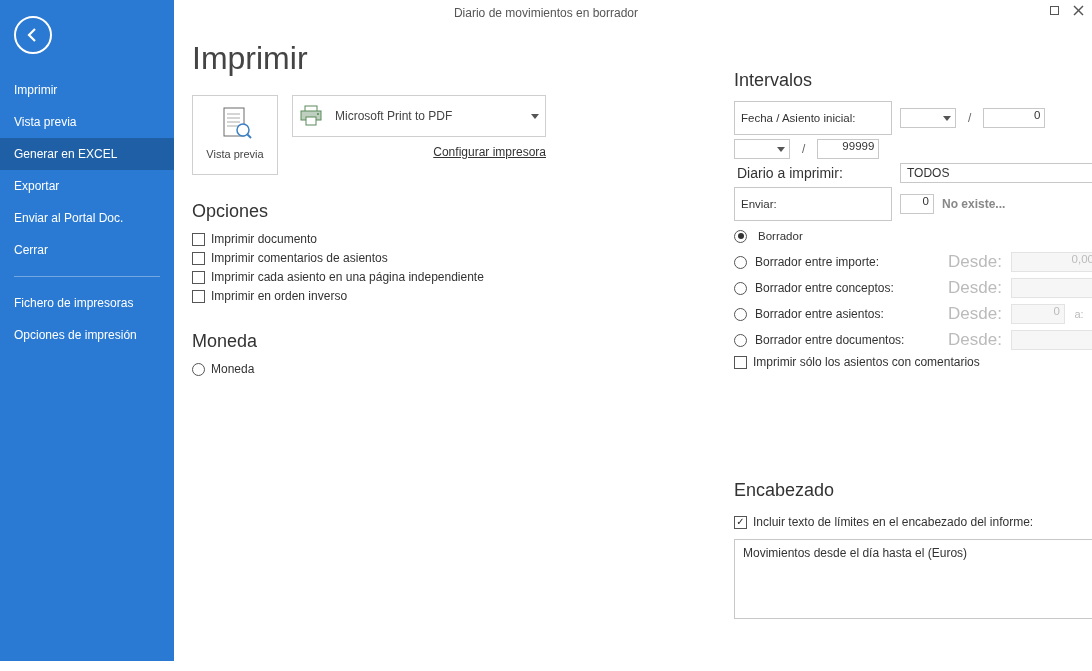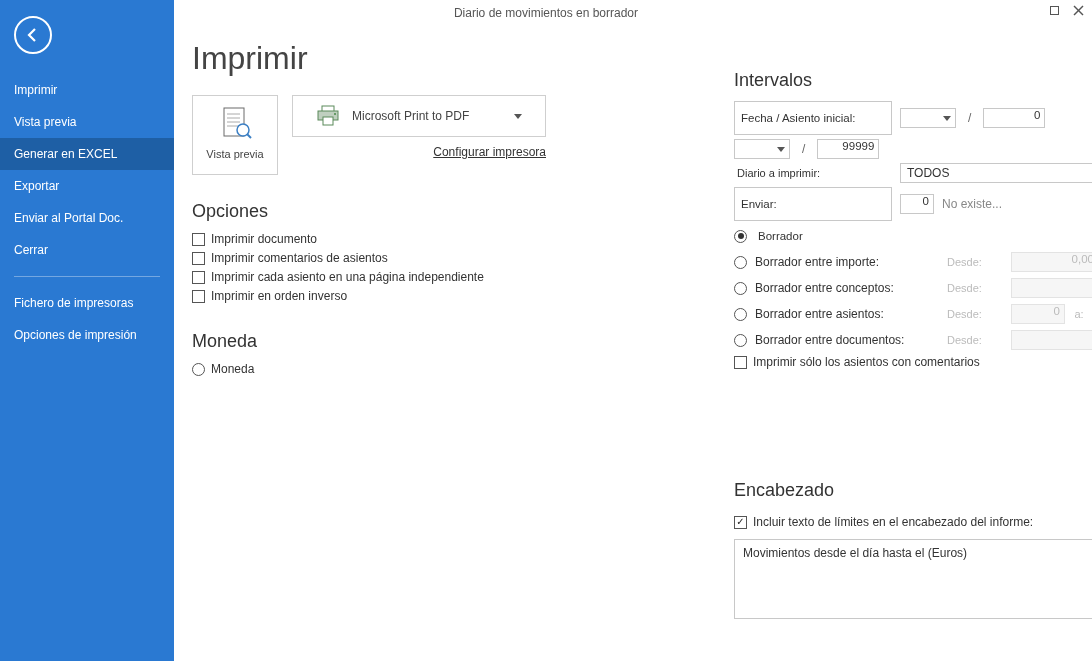--- a/index.html
+++ b/index.html
@@ -14,44 +14,44 @@
   .nav { display:flex; flex-direction:column; }
   .navitem { padding:9px 14px; font-size:12px; cursor:pointer; }
   .navitem.sel { background:#1e5fa5; }
   .navsep { height:1px; background:rgba(255,255,255,0.35); margin:10px 14px; }
   .main { flex:1; padding:30px 12px 0 18px; position:relative; }
   .bigtitle { font-size:32px; font-weight:300; color:#444; margin:10px 0 18px 0; }
   .topctls { display:flex; align-items:flex-start; gap:14px; margin-bottom:26px; }
   .preview { width:86px; height:80px; border:1px solid #cfcfcf; display:flex; flex-direction:column; align-items:center; justify-content:center; font-size:11px; color:#444; padding-bottom:4px;}
   .preview .ico { width:34px; height:38px; margin-bottom:4px; display:flex; align-items:center; justify-content:center; }
   .rightprint{ display:flex; flex-direction:column; }
-  .prtdropdown { display:flex; align-items:center; border:1px solid #cfcfcf; width:254px; height:42px; padding:0 23px; justify-content:space-between;}
+  .prtdropdown { display:flex; align-items:center; border:1px solid #cfcfcf; width:254px; height:42px; padding:0 6px; justify-content:space-between;}
   .prtdropdown .ptico{ width:26px; height:22px; margin-right:10px; }
   .prtdropdown .plabel{ flex:1; font-size:12px; color:#444; }
   .caret{ width:0;height:0;border-left:4px solid transparent;border-right:4px solid transparent;border-top:5px solid #555;}
   .configlink{ text-align:right; margin-top:8px; font-size:12px; color:#333; text-decoration:underline; width:254px; }
   h3.sec { font-size:18px; font-weight:400; color:#333; margin:0 0 10px 0; }
   .checkrow, .radiorow { display:flex; align-items:center; gap:6px; margin:5px 0; font-size:12px; color:#333;}
   .chkbox{ width:13px; height:13px; border:1px solid #555; background:#fff; display:flex; align-items:center; justify-content:center; font-size:10px; line-height:1; color:#222; }
   .radio{ width:13px;height:13px;border:1px solid #555;border-radius:50%;display:flex;align-items:center;justify-content:center; }
   .radio .dot{ width:6px;height:6px;border-radius:50%;background:#333; }
   .intervalos{ position:absolute; left:560px; top:70px; width:516px; }
   .row{ display:flex; align-items:center; gap:8px; margin:4px 0; font-size:12px; }
   .labelbox{ border:1px solid #c8c8c8; background:#fff; padding:10px 6px; width:158px; font-size:11.5px; color:#333;}
-  .plainlabel{ width:158px; font-size:11px; padding-left:3px; }
+  .plainlabel{ width:158px; font-size:14px; padding-left:3px; }
   .plainlabel2{ width:130px; font-size:11.5px; padding-left:3px; }
   .inp{ border:1px solid #c8c8c8; background:#fff; height:20px; font-size:11.5px; padding:0 4px; text-align:right;}
   .ddsmall{ display:flex; align-items:center; justify-content:flex-end; border:1px solid #c8c8c8; height:20px; width:56px; padding-right:4px;}
   .ddwide{ display:flex; align-items:center; border:1px solid #c8c8c8; height:20px; width:344px; padding:0 6px; justify-content:space-between;}
   .slash{ color:#666; margin:0 4px; }
-  .gray{ color:#888; }
+  .gray{ color:#888;font-weight:bold; }
   .dis{ color:#bbb; }
   .disinp{ border:1px solid #e3e3e3; background:#f6f6f6; color:#bbb; }
   .subrow{ display:flex; align-items:center; gap:8px; margin:4px 0; font-size:12px; height:22px;}
-  .de-label{ width:56px; text-align:left; font-size:11px; }
+  .de-label{ width:56px; text-align:center; font-size:17px; }
   .a-label{ width:12px; text-align:center; font-size:11px; }
   .valbox{ width:88px; }
   .encabezado{ position:absolute; left:560px; top:480px; width:516px; }
   .txarea{ width:516px; height:80px; border:1px solid #c8c8c8; padding:6px 8px; font-size:12px; color:#333; position:relative; }
 </style>
 </head>
 <body>
 
 <div class="app">
 

